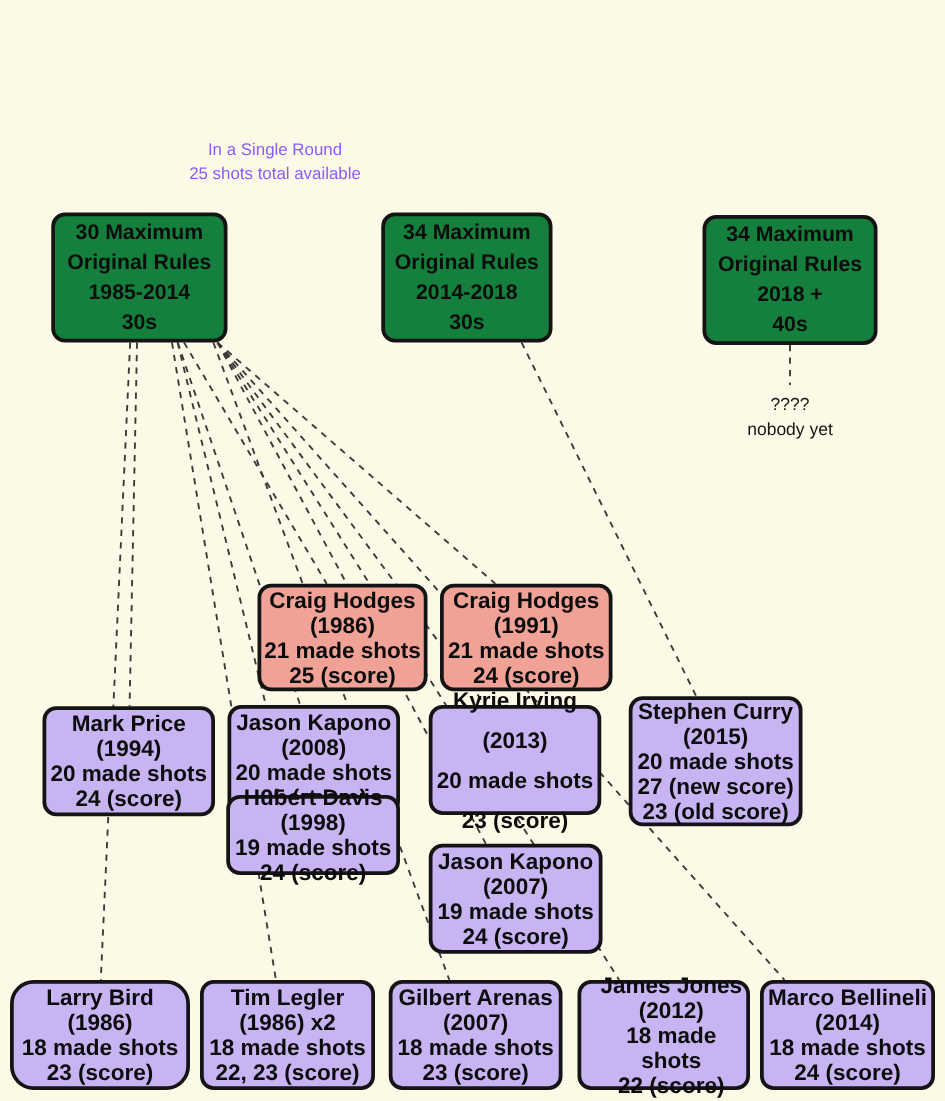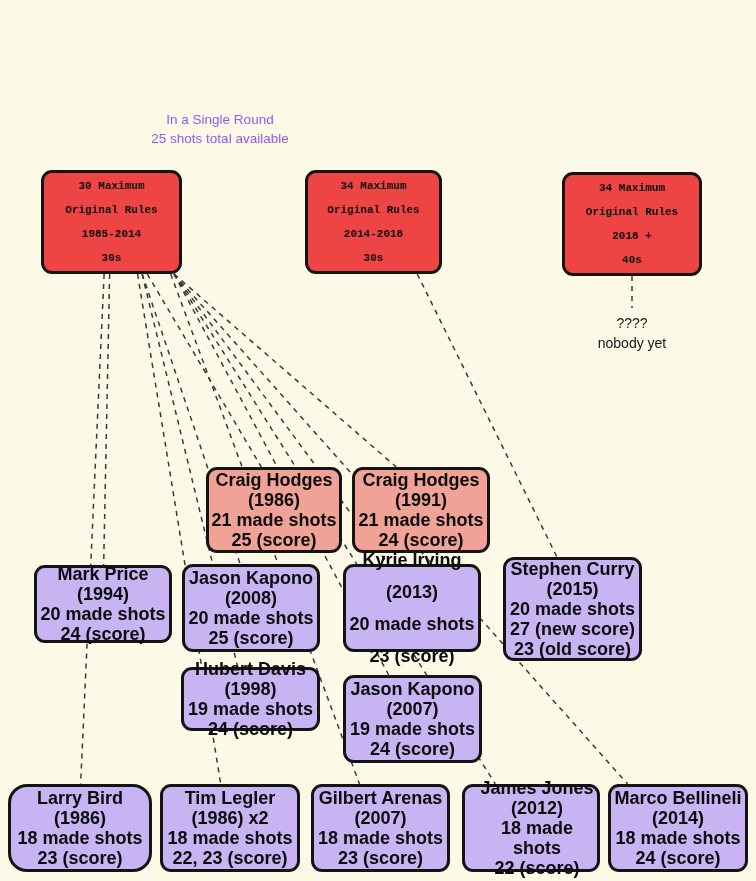--- a/index.html
+++ b/index.html
@@ -31,36 +31,36 @@
   .node{
     position:absolute;z-index:2;
     box-sizing:border-box;
     display:flex;flex-direction:column;
     align-items:center;justify-content:center;
     border:3px solid #141414;border-radius:11px;
     text-align:center;color:#0c0c0c;
     font-weight:700;font-size:18px;line-height:20px;
   }
   .node.rule{
-    background:#ef4444;
-    font-size:11px;line-height:24px;font-family:Liberation Mono, monospace;
+    background:#15803d;
+    font-size:17px;line-height:24px;
   }
   .node.record{background:#F1A296;}
   .node.player{background:#C8B4F3;}
 
   #box-rule1{left:41px;top:170px;width:141px;height:104px;}
   #box-rule2{left:305px;top:170px;width:137px;height:104px;}
   #box-rule3{left:562px;top:172px;width:140px;height:104px;}
   #box-hodges1986{left:206px;top:467px;width:136px;height:86px;}
   #box-hodges1991{left:352px;top:467px;width:138px;height:86px;}
-  #box-price{left:34px;top:565px;width:138px;height:78px;}
+  #box-price{left:34px;top:565px;width:138px;height:88px;}
   #box-kapono2008{left:182px;top:564px;width:138px;height:88px;}
   #box-irving{left:343px;top:564px;width:138px;height:88px;gap:12px;}
   #box-curry{left:503px;top:557px;width:139px;height:104px;}
-  #box-davis{left:181px;top:667px;width:139px;height:64px;}
+  #box-davis{left:181px;top:636px;width:139px;height:64px;}
   #box-kapono2007{left:343px;top:675px;width:139px;height:88px;}
   #box-bird{left:8px;top:784px;width:144px;height:88px;border-radius:19px;}
   #box-legler{left:160px;top:784px;width:140px;height:88px;}
   #box-arenas{left:311px;top:784px;width:139px;height:88px;}
   #box-jones{left:462px;top:784px;width:138px;height:88px;padding-left:12px;}
   #box-bellineli{left:608px;top:784px;width:140px;height:88px;}
 
   .placeholder{
     position:absolute;left:562px;top:313px;width:140px;z-index:2;
     text-align:center;color:#161616;

